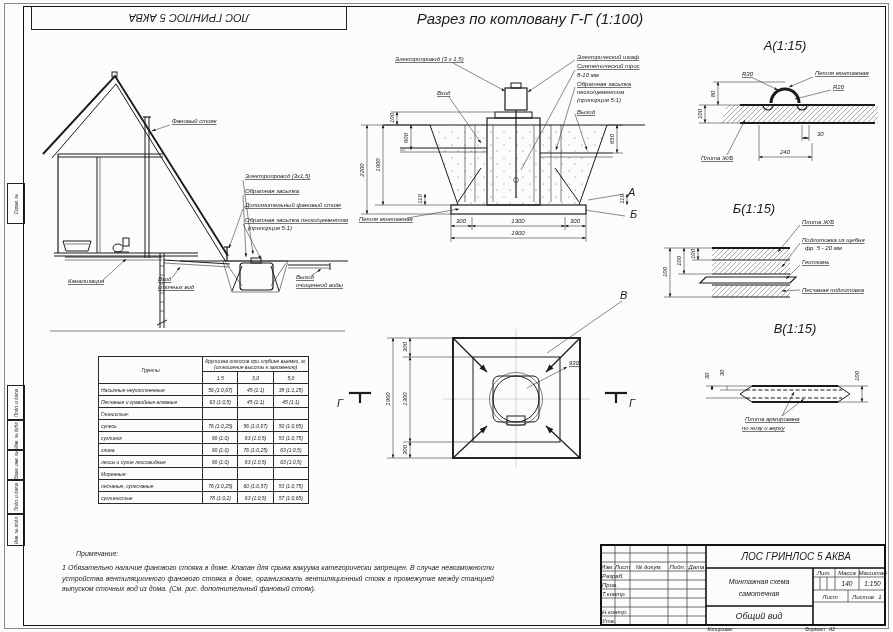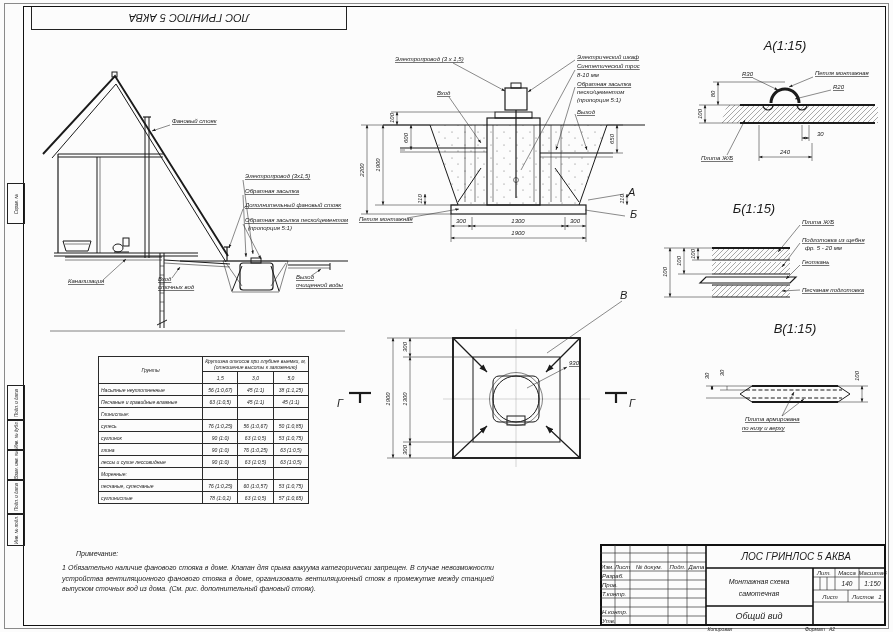--- a/index.html
+++ b/index.html
@@ -44,20 +44,21 @@
 <body>
 
 <div id="page">
   <div class="abs" id="outer-border"></div>
   <div class="abs" id="frame"></div>
 
   <div class="abs" id="stamp-top">
     <span>ЛОС ГРИНЛОС 5 АКВА</span>
   </div>
 
+  <div class="abs" id="main-title">Разрез по котловану Г-Г (1:100)</div>
 
   <div class="abs mbox" style="top:183px;height:39px;">
     <span>Справ. №</span>
     </div>
   <div class="abs mbox" style="top:385px;height:34px;">
     <span>Подп. и дата</span>
     </div>
   <div class="abs mbox" style="top:419px;height:30px;">
     <span>Инв. № дубл.</span>
     </div>

